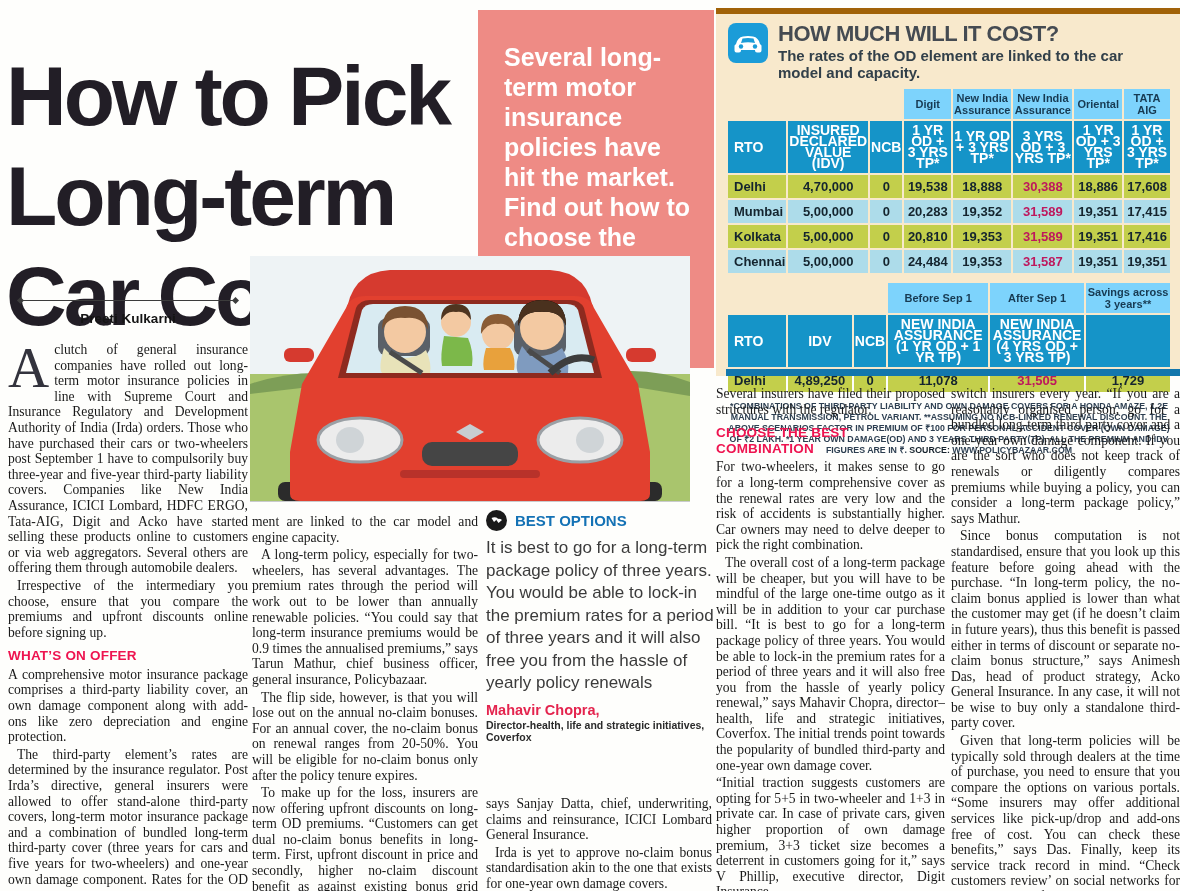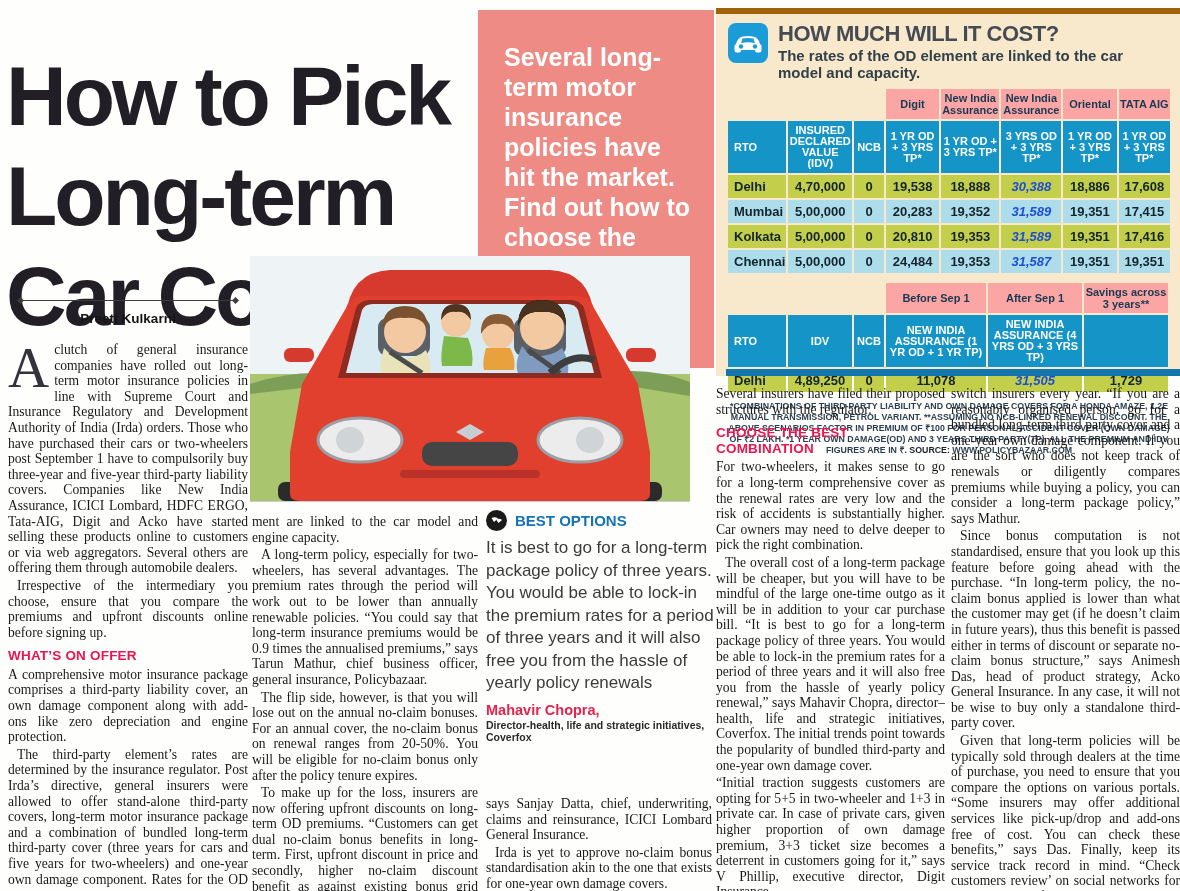--- a/index.html
+++ b/index.html
@@ -53,29 +53,29 @@
 
   
   .panel{position:absolute;left:716px;top:8px;width:464px;height:368px;background:#f8e9cc;
          border-top:6px solid #a16207;box-sizing:border-box;font-family:"Liberation Sans",sans-serif;}
   .panel-head{display:flex;gap:10px;margin:9px 10px 0 12px;align-items:flex-start;}
   .panel-caricon{width:40px;height:40px;flex:0 0 40px;}
   .panel-title{font-weight:800;font-size:22px;color:#454b52;letter-spacing:-.5px;line-height:22px;}
   .panel-sub{font-weight:700;font-size:15px;color:#32404a;margin-top:2px;}
   .ctable{border-collapse:separate;border-spacing:2px;margin:6px 8px 0 10px;}
   .ctable td{text-align:center;vertical-align:middle;}
-  td.brand{background:#fca5a5;color:#173a52;font-weight:700;font-size:11px;line-height:12px;padding:3px 1px;}
+  td.brand{background:#7dd3fc;color:#173a52;font-weight:700;font-size:11px;line-height:12px;padding:3px 1px;}
   td.blank{background:transparent;}
-  td.th{background:#1594c8;color:#ffffff;font-weight:700;font-size:11px;line-height:11px;padding:4px 1px;}
+  td.th{background:#1594c8;color:#ffffff;font-weight:700;font-size:14px;line-height:11px;padding:4px 1px;}
   td.th.lft{text-align:left;padding-left:6px;}
   tr.r-g td.d{background:#c3cf4b;margin-left:8px;}
   tr.r-b td.d{background:#addcea;}
   td.d{color:#14242e;font-size:13px;font-weight:600;padding:4px 1px;}
   td.d.city{text-align:left;padding-left:6px;font-weight:700;}
-  td.d.hl{font-weight:800;color:#1d4ed8;font-style:italic;}
+  td.d.hl{font-weight:800;color:#be185d;}
   .footnote{margin:7px 10px 0 12px;font-weight:700;font-size:8.8px;line-height:11px;
             color:#2c3e50;text-align:center;}
   .footnote b{color:#15222c;}
   .panel-bar{position:absolute;left:10px;right:0;bottom:0;height:7px;background:#1377ad;}
 
   .w56{width:56px}.w62{width:62px}.w28{width:28px}.w52{width:52px}.w54{width:54px}
   .w58{width:58px}.w50{width:50px}.w98{width:98px}.w92{width:92px}.w82{width:82px}
 </style>
 </head>
 <body>

